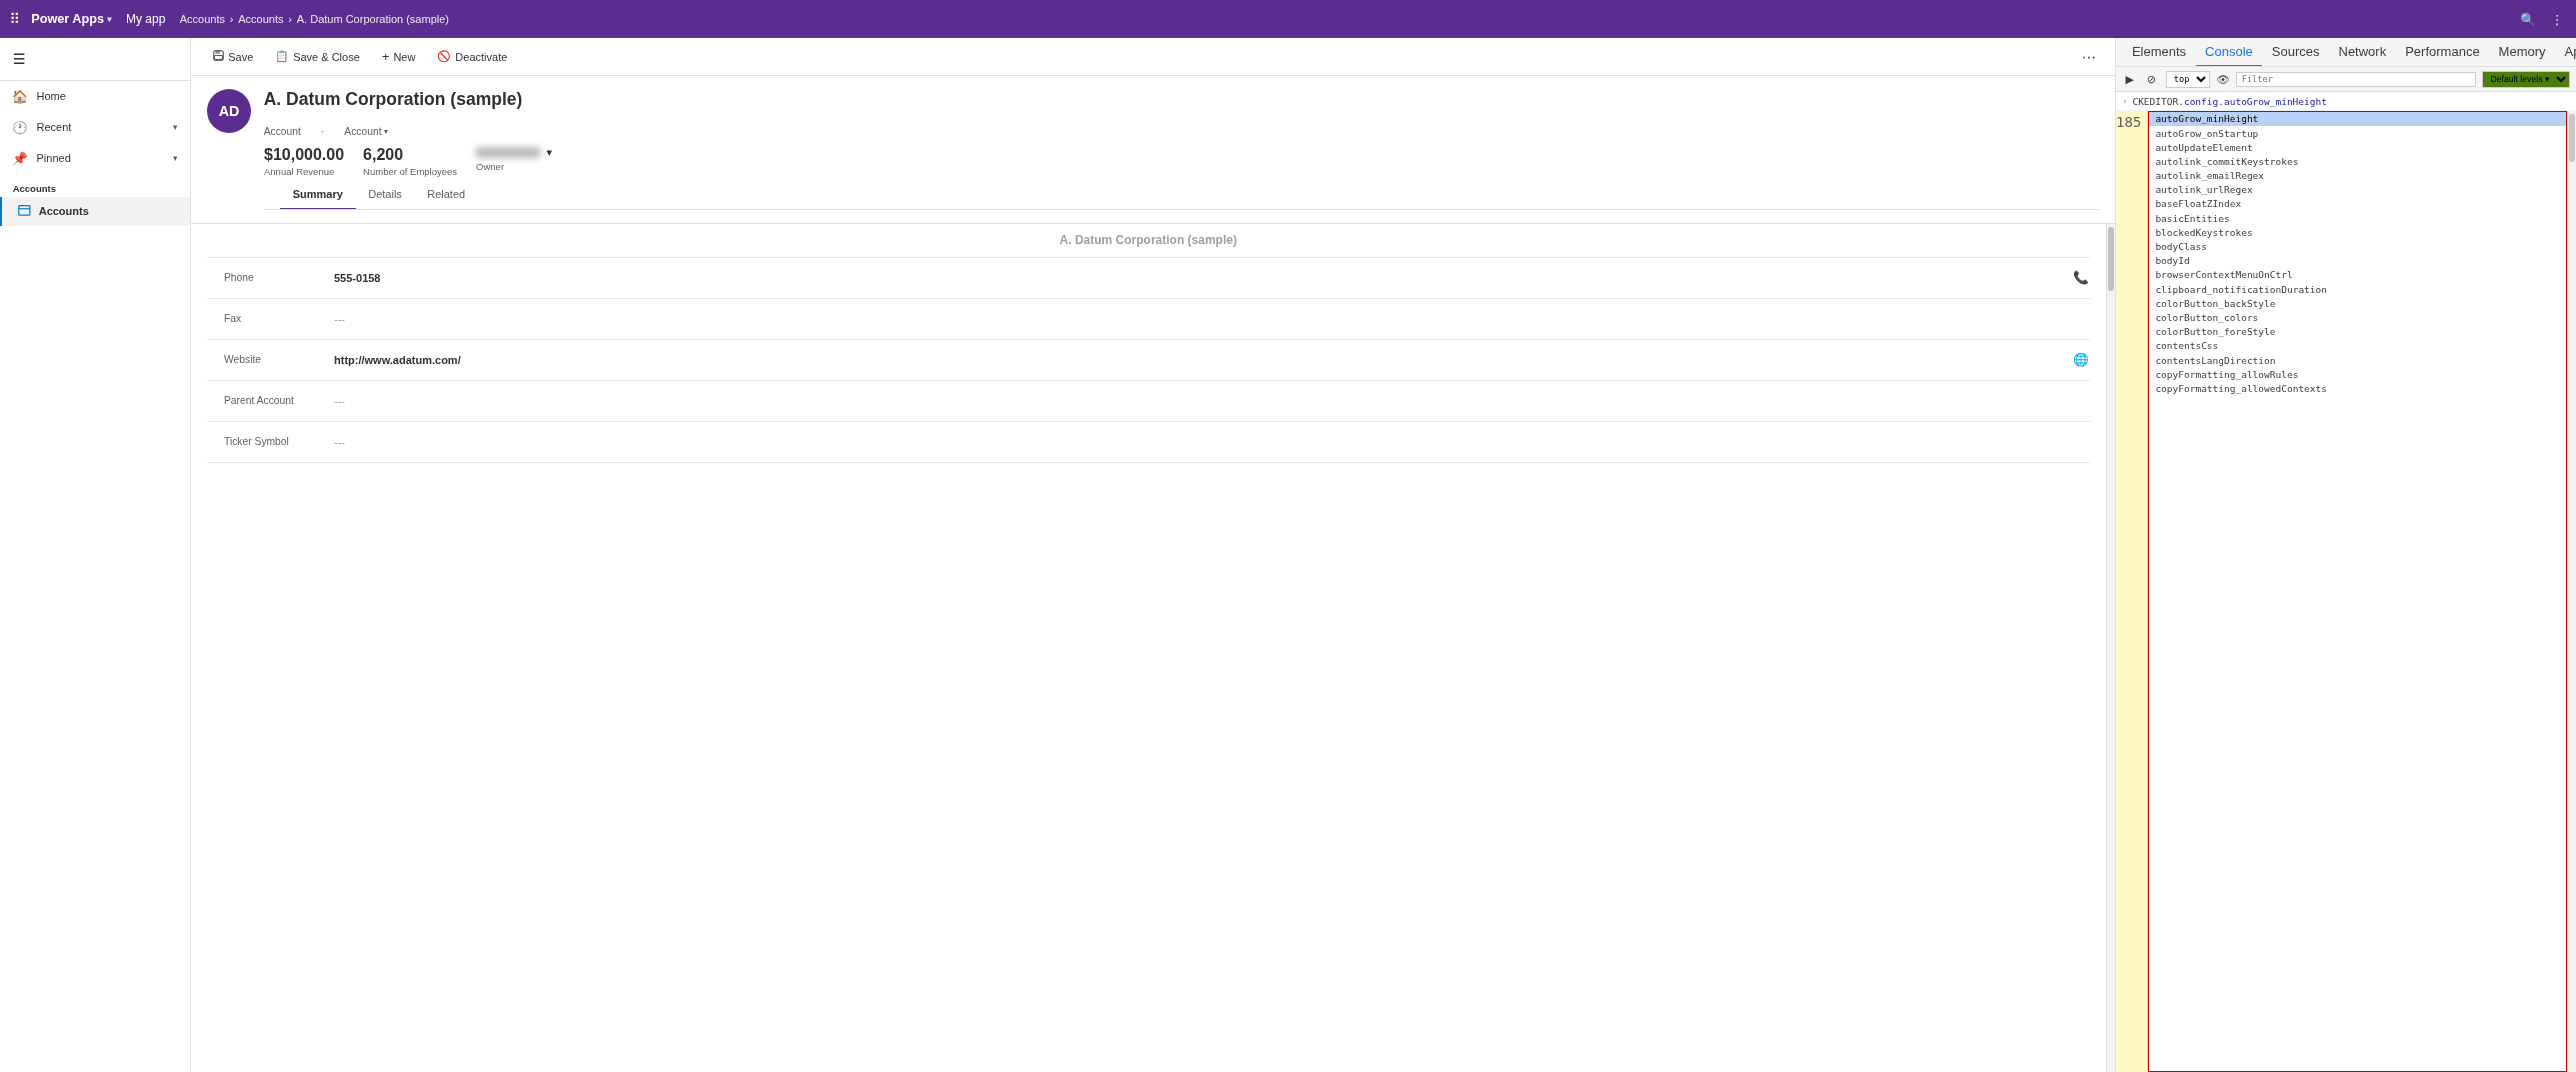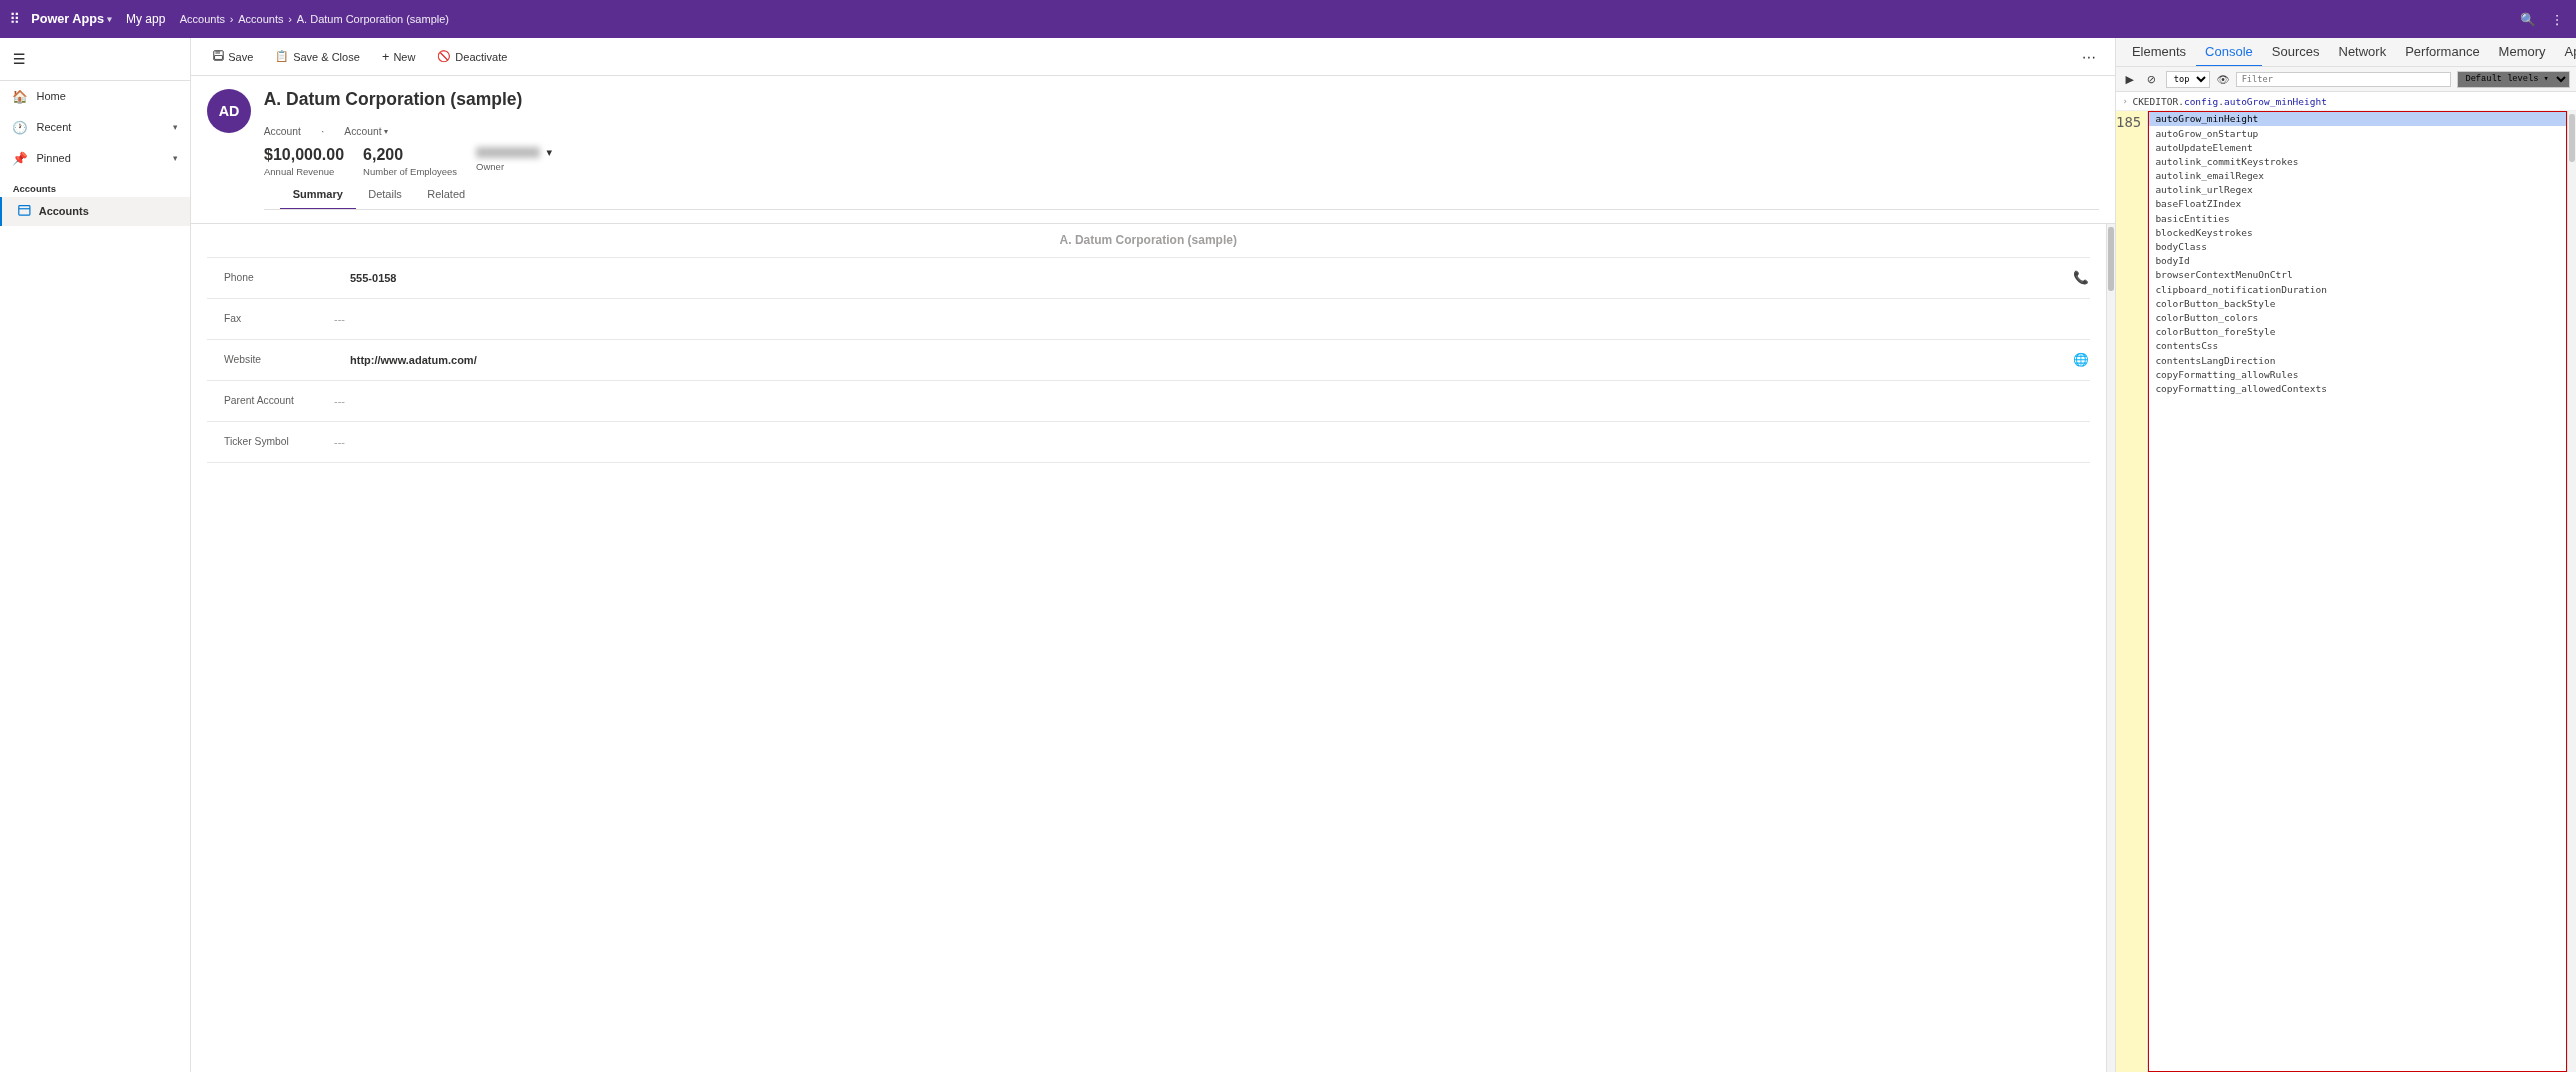--- a/index.html
+++ b/index.html
@@ -204,21 +204,21 @@
       color: #605e5c;
       flex-shrink: 0;
       padding-right: 12.7px;
       padding-left: 17px;
     }
     .form-value {
       flex: 1;
       font-size: 11px;
       color: #323130;
     }
-    .form-value.bold { font-weight: 600; margin-left: 16px; }
+    .form-value.bold { font-weight: 600; }
     .form-value.muted { color: #a19f9d; }
     .form-action-icon { color: #605e5c; font-size: 12.7px; cursor: pointer; margin-left: 6.4px; }
     .record-title-row {
       padding: 9.5px 0;
       border-bottom: 0.8px solid #e8e8e8;
       font-size: 12px;
       font-weight: 600;
       color: #a19f9d;
       text-align: center;
     }
@@ -291,24 +291,24 @@
     .dt-eye { font-size: 10.3px; color: #3c3c3c; cursor: pointer; }
     .dt-filter {
       flex: 1;
       border: 0.8px solid #ccc;
       padding: 1.6px 4.8px;
       font-size: 8.7px;
       font-family: monospace;
     }
     .dt-levels {
       font-size: 8.7px;
-      font-family: Liberation Mono, monospace;
+      font-family: Liberation Sans, sans-serif;
       border: 0.8px solid #ccc;
       padding: 1.6px 3.2px;
-      background: #737373;
+      background: #4d7c0f;
       cursor: pointer;
     }
 
     
     .console-content {
       flex: 1;
       overflow: hidden;
       display: flex;
       flex-direction: column;
     }

